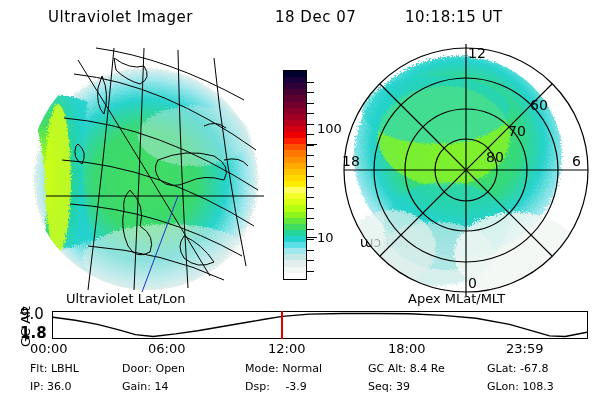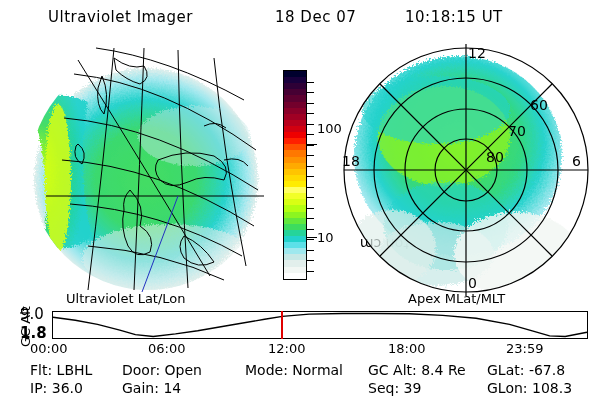--- a/index.html
+++ b/index.html
@@ -35,21 +35,21 @@
   #orbit-ylabel span{display:block;transform:rotate(-90deg);transform-origin:left top;
       position:absolute;left:14px;top:44px;white-space:nowrap;font-size:13px;}
   .orb-yl{position:absolute;font-size:15px;right:0;white-space:nowrap;}
   #orb-y-hi{top:305px;left:20px;}
   #orb-y-lo{top:324px;left:20px;font-weight:bold;}
   #orbit-plot{left:52px;top:311px;width:536px;height:28px;border:1px solid #000;box-sizing:border-box;}
   #orbit-marker{position:absolute;top:311px;left:281px;width:2px;height:28px;background:#e00000;}
   .x-tick{position:absolute;top:341px;font-size:13px;white-space:nowrap;}
   
   #status{left:0;top:362px;width:600px;height:38px;}
-  .st{position:absolute;font-size:14px;white-space:nowrap;}
+  .st{position:absolute;font-size:11px;white-space:nowrap;}
   .r1{top:0;} .r2{top:18px;}
   .c0{left:30px;} .c1{left:122px;} .c2{left:245px;} .c3{left:368px;} .c4{left:487px;}
 </style>
 </head>
 <body>
 
 <div id="header" class="abs">
   <span id="hdr-title">Ultraviolet Imager</span>
   <span id="hdr-date">18 Dec 07</span>
   <span id="hdr-time">10:18:15 UT</span>
@@ -283,20 +283,24 @@
     <span>Open</span>
   </div>
   <div class="st r2 c1">
     <span>Gain:</span>
     <span>14</span>
   </div>
   <div class="st r1 c2">
     <span>Mode:</span>
     <span>Normal</span>
   </div>
+  <div class="st r2 c2">
+    <span>Dsp:</span>
+    <span style="margin-left:12px">-3.9</span>
+  </div>
   <div class="st r1 c3">
     <span>GC Alt:</span>
     <span>8.4 Re</span>
   </div>
   <div class="st r2 c3">
     <span>Seq:</span>
     <span>39</span>
   </div>
   <div class="st r1 c4">
     <span>GLat:</span>

